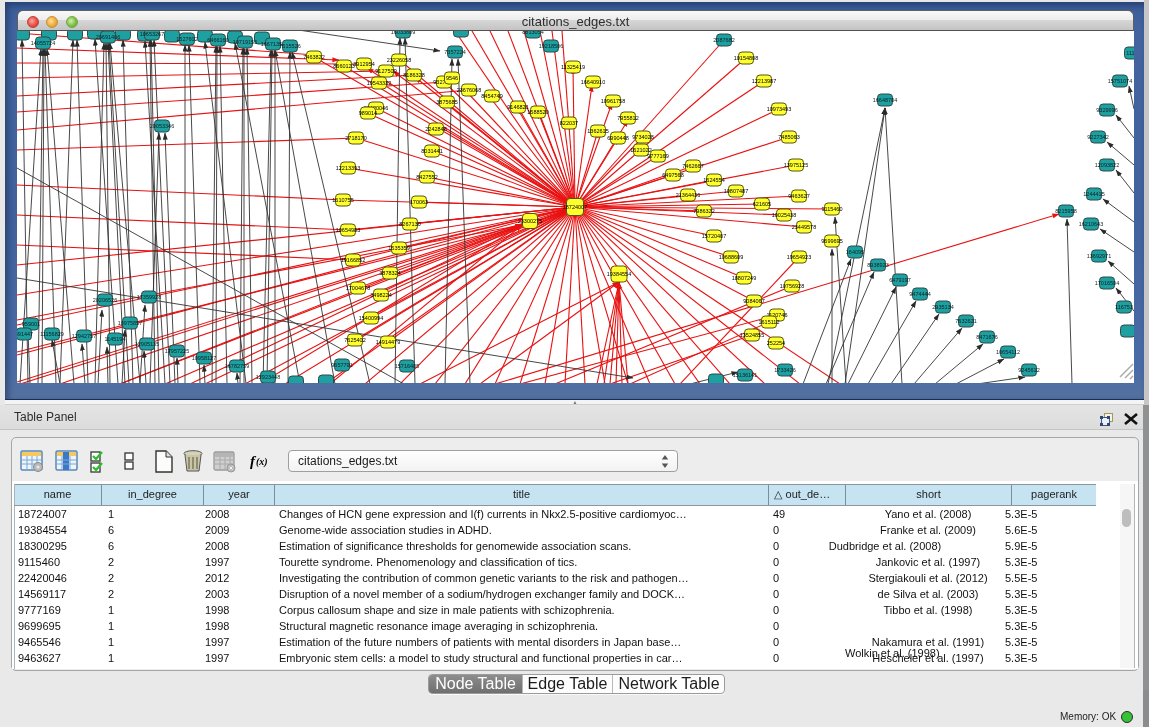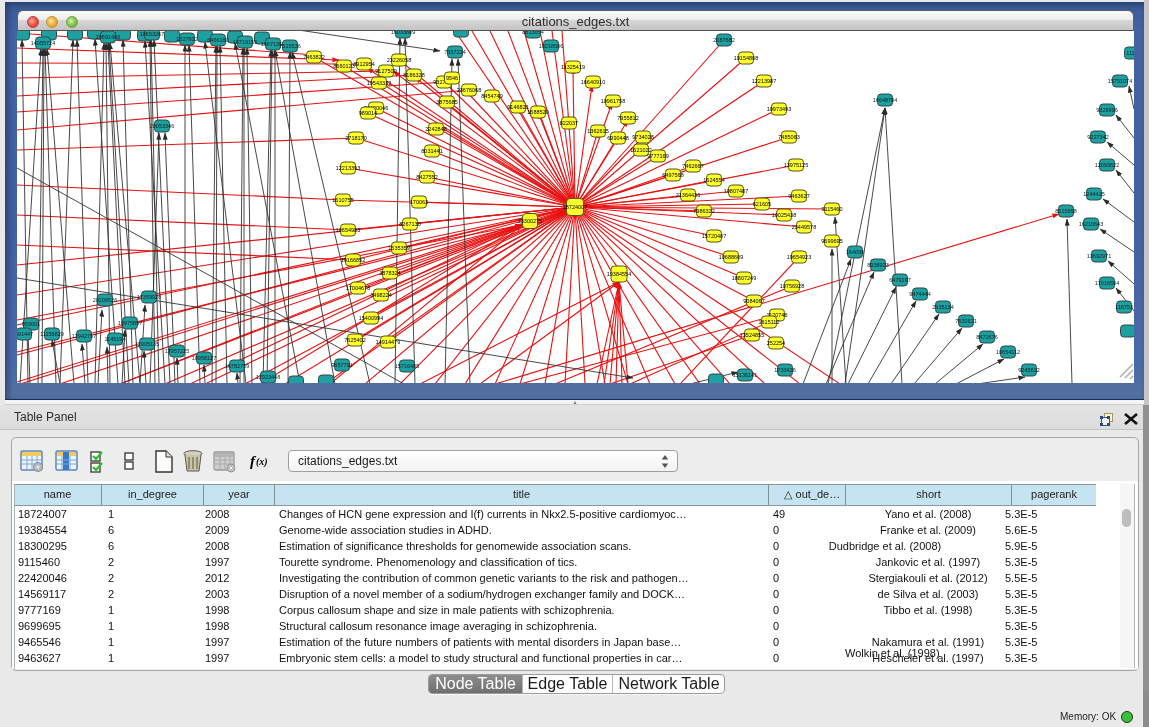--- a/index.html
+++ b/index.html
@@ -606,21 +606,21 @@
 <div class="abs" id="combo">citations_edges.txt
  <svg style="position:absolute;right:8px;top:4px" width="8" height="13" viewBox="0 0 8 13">
  <path d="M4 0l3.2 4.6H0.8z" fill="#555"></path>
       <path d="M4 13l3.2-4.6H0.8z" fill="#555"></path>
     </svg>
 </div>
 <div class="abs hcell" style="left:14px;width:87px;border-left:none">name</div>
 <div class="abs hcell" style="left:101px;width:102px">in_degree</div>
 <div class="abs hcell" style="left:203px;width:71px">year</div>
 <div class="abs hcell" style="left:274px;width:494px">title</div>
-<div class="abs hcell" style="left:768px;width:77px;text-align:left;padding-left:15px">△ out_de…</div>
+<div class="abs hcell" style="left:768px;width:77px;text-align:left;padding-left:5px">△ out_de…</div>
 <div class="abs hcell" style="left:845px;width:166px">short</div>
 <div class="abs hcell" style="left:1011px;width:85px">pagerank</div>
 <div class="abs" id="hdrline"></div>
 <div class="abs" id="leftline"></div>
 <div class="abs" id="hdrline2"></div>
 <div class="cell" style="left:18px;top:507px;width:80px">18724007</div>
 <div class="cell" style="left:108px;top:507px;width:60px">1</div>
 <div class="cell" style="left:205px;top:507px;width:60px">2008</div>
 <div class="cell" style="left:279px;top:507px;width:486px">Changes of HCN gene expression and I(f) currents in Nkx2.5-positive cardiomyoc…</div>
 <div class="cell" style="left:773px;top:507px;width:60px">49</div>
@@ -664,21 +664,21 @@
 <div class="cell" style="left:18px;top:603px;width:80px">9777169</div>
 <div class="cell" style="left:108px;top:603px;width:60px">1</div>
 <div class="cell" style="left:205px;top:603px;width:60px">1998</div>
 <div class="cell" style="left:279px;top:603px;width:486px">Corpus callosum shape and size in male patients with schizophrenia.</div>
 <div class="cell" style="left:773px;top:603px;width:60px">0</div>
 <div class="cell" style="left:845px;top:603px;width:166px;text-align:center">Tibbo et al. (1998)</div>
 <div class="cell" style="left:1005px;top:603px;width:80px">5.3E-5</div>
 <div class="cell" style="left:18px;top:619px;width:80px">9699695</div>
 <div class="cell" style="left:108px;top:619px;width:60px">1</div>
 <div class="cell" style="left:205px;top:619px;width:60px">1998</div>
-<div class="cell" style="left:279px;top:619px;width:486px">Structural callosum resonance image averaging in schizophrenia.</div>
+<div class="cell" style="left:279px;top:619px;width:486px">Structural magnetic resonance image averaging in schizophrenia.</div>
 <div class="cell" style="left:773px;top:619px;width:60px">0</div>
 <div class="cell" style="left:845px;top:646px;width:166px;text-align:left">Wolkin et al. (1998)</div>
 <div class="cell" style="left:1005px;top:619px;width:80px">5.3E-5</div>
 <div class="cell" style="left:18px;top:635px;width:80px">9465546</div>
 <div class="cell" style="left:108px;top:635px;width:60px">1</div>
 <div class="cell" style="left:205px;top:635px;width:60px">1997</div>
 <div class="cell" style="left:279px;top:635px;width:486px">Estimation of the future numbers of patients with mental disorders in Japan base…</div>
 <div class="cell" style="left:773px;top:635px;width:60px">0</div>
 <div class="cell" style="left:845px;top:635px;width:166px;text-align:center">Nakamura et al. (1991)</div>
 <div class="cell" style="left:1005px;top:635px;width:80px">5.3E-5</div>

